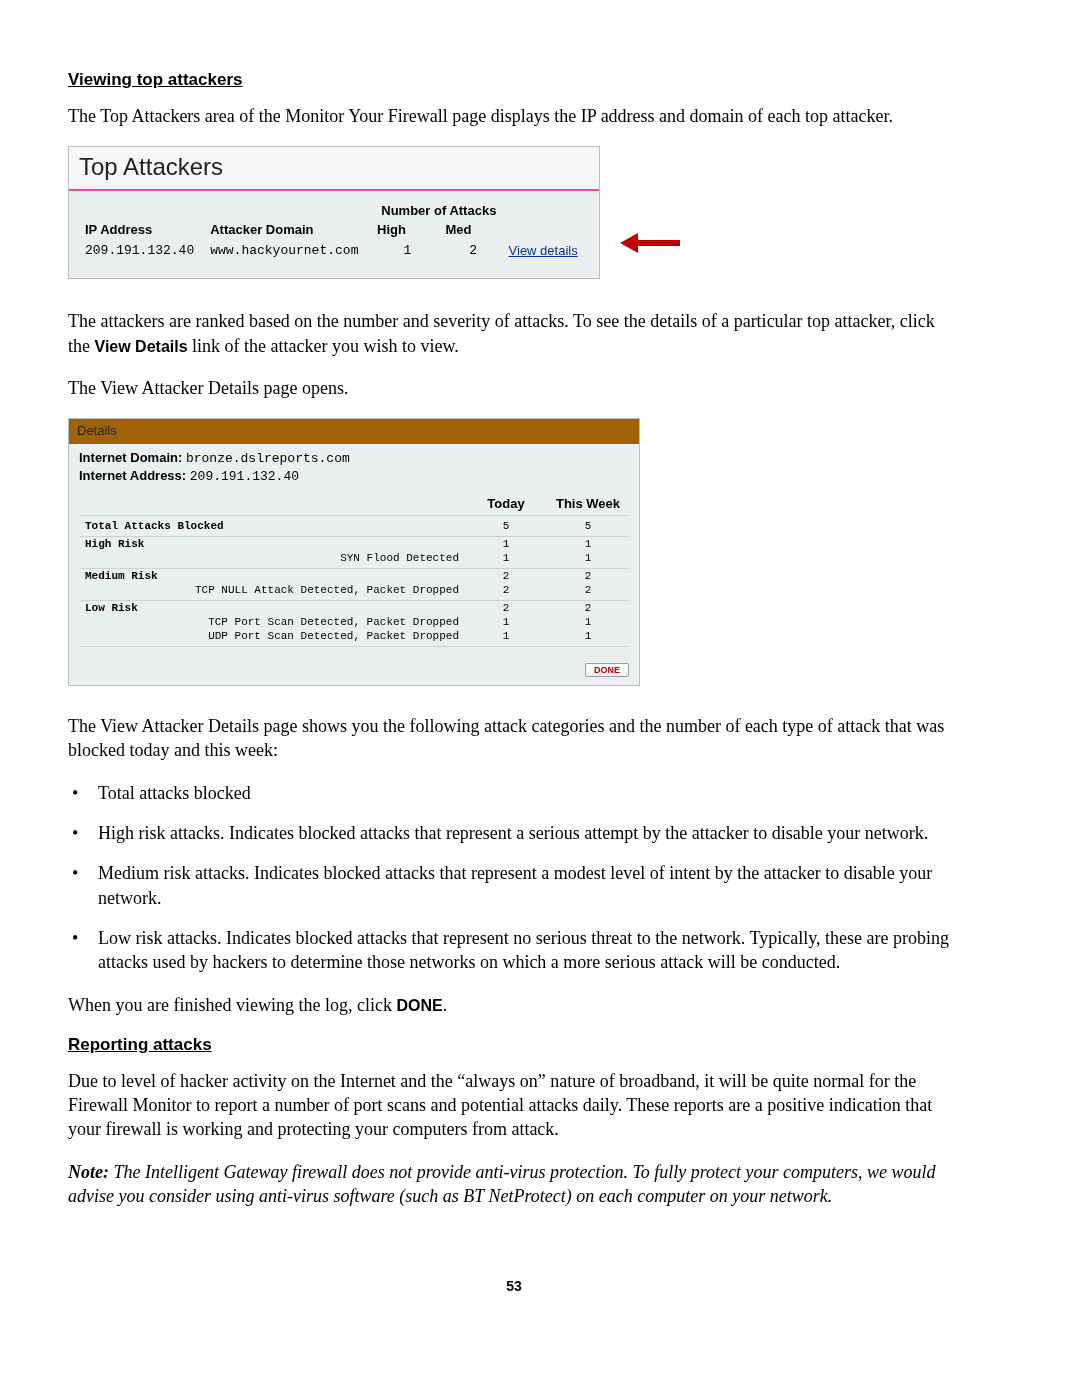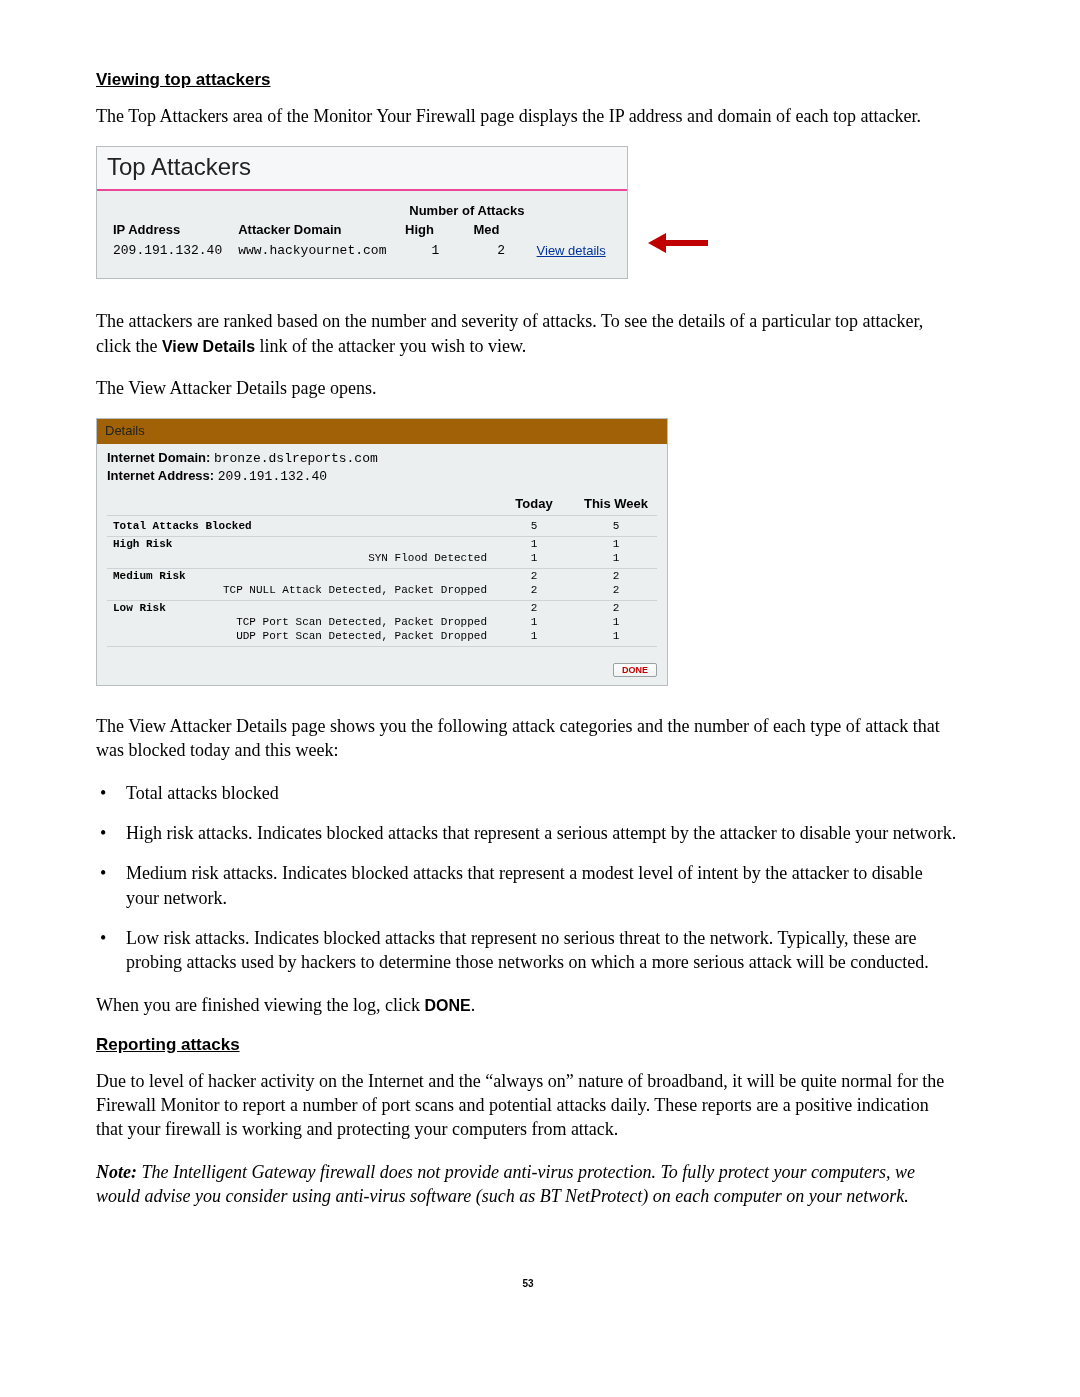--- a/index.html
+++ b/index.html
@@ -8,21 +8,21 @@
     background: #fff;
   }
   body {
     width: 1080px;
     min-height: 1397px;
     font-family: "Times New Roman", Times, serif;
     color: #000;
     box-sizing: border-box;
   }
   .page {
-    padding: 70px 120px 40px 96px;
+    padding: 70px 120px 40px 68px;
   }
 
   
   .section-heading {
     font-family: Arial, Helvetica, sans-serif;
     font-weight: bold;
     text-decoration: underline;
     font-size: 17px;
     margin: 0 0 14px 0;
   }
@@ -193,21 +193,21 @@
     font-weight: bold;
     padding: 1px 8px;
     border-radius: 2px;
     cursor: pointer;
   }
 
   .page-number {
     text-align: center;
     font-family: Arial, Helvetica, sans-serif;
     font-weight: bold;
-    font-size: 10px;
+    font-size: 14px;
     margin-top: 70px;
   }
 </style>
 </head>
 <body>
 
 <div class="page">
 
   <h3 class="section-heading">Viewing top attackers</h3>
 

